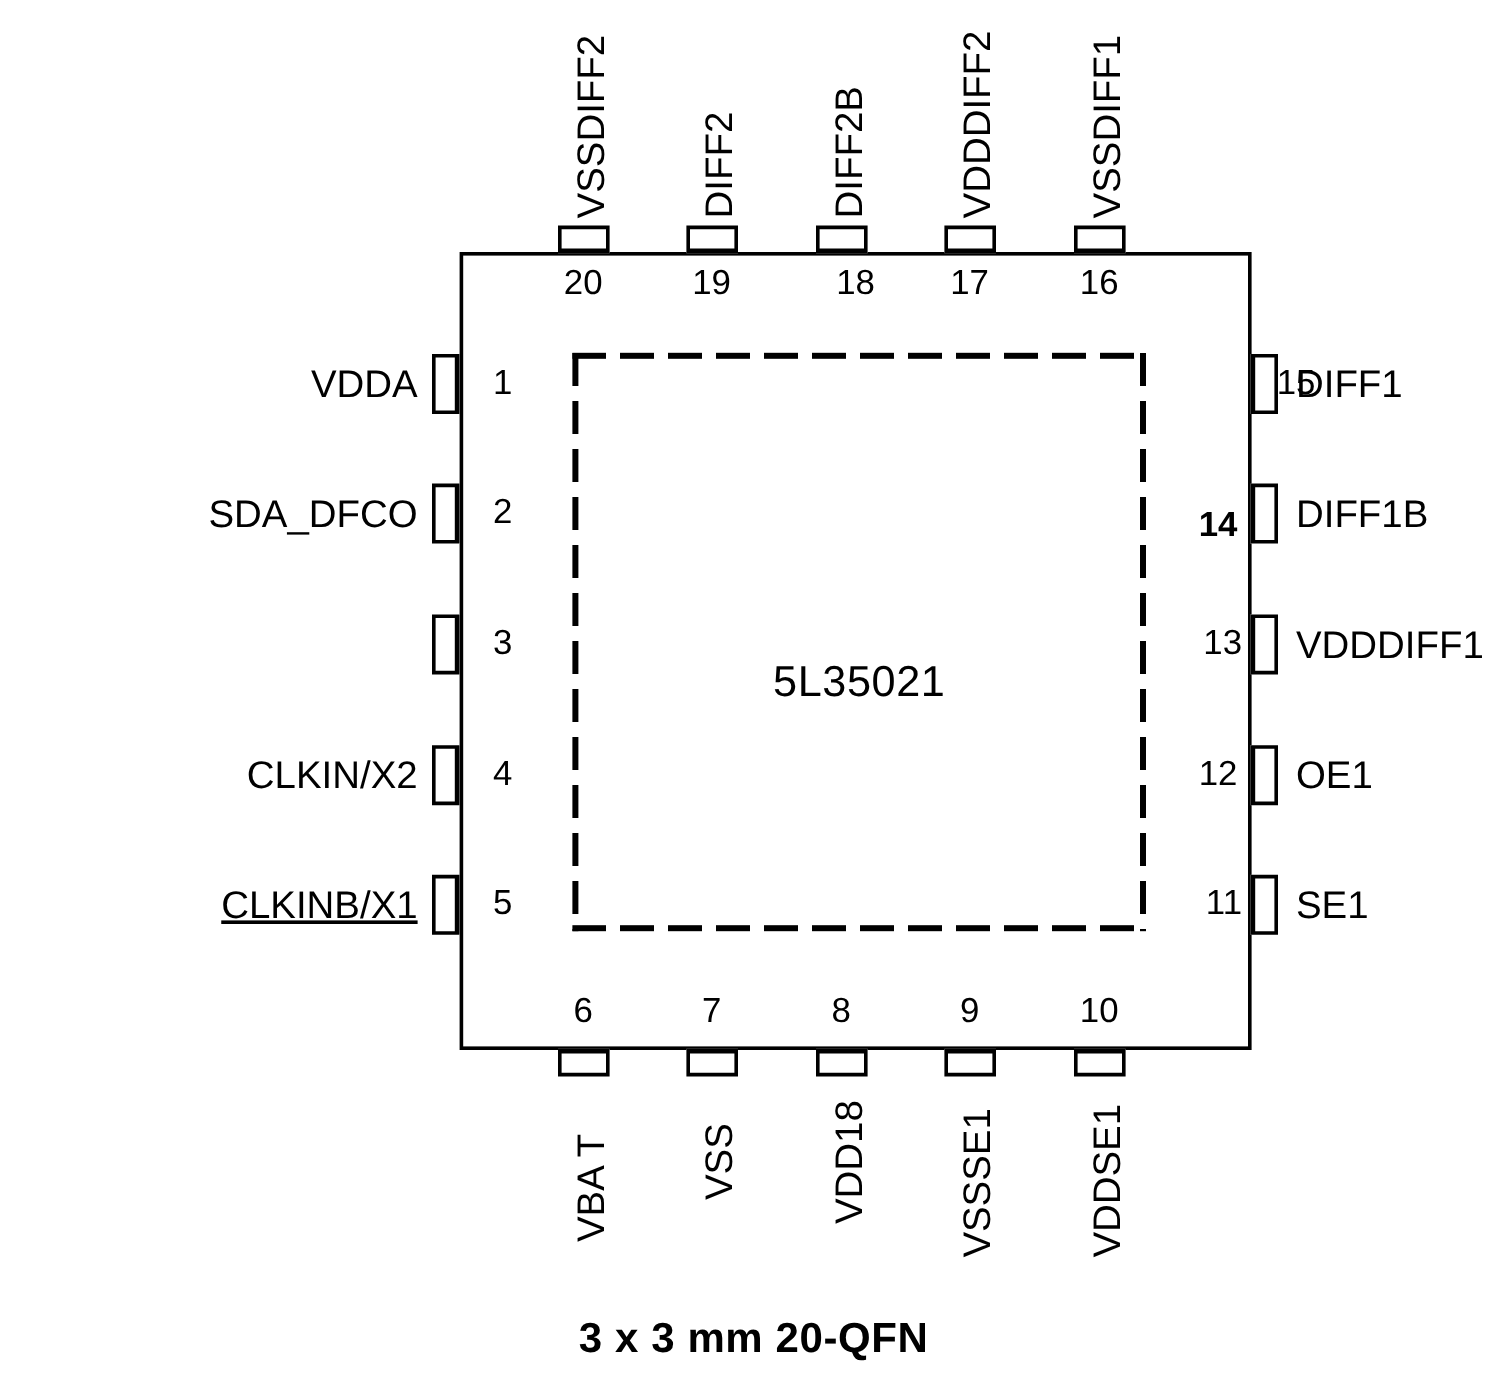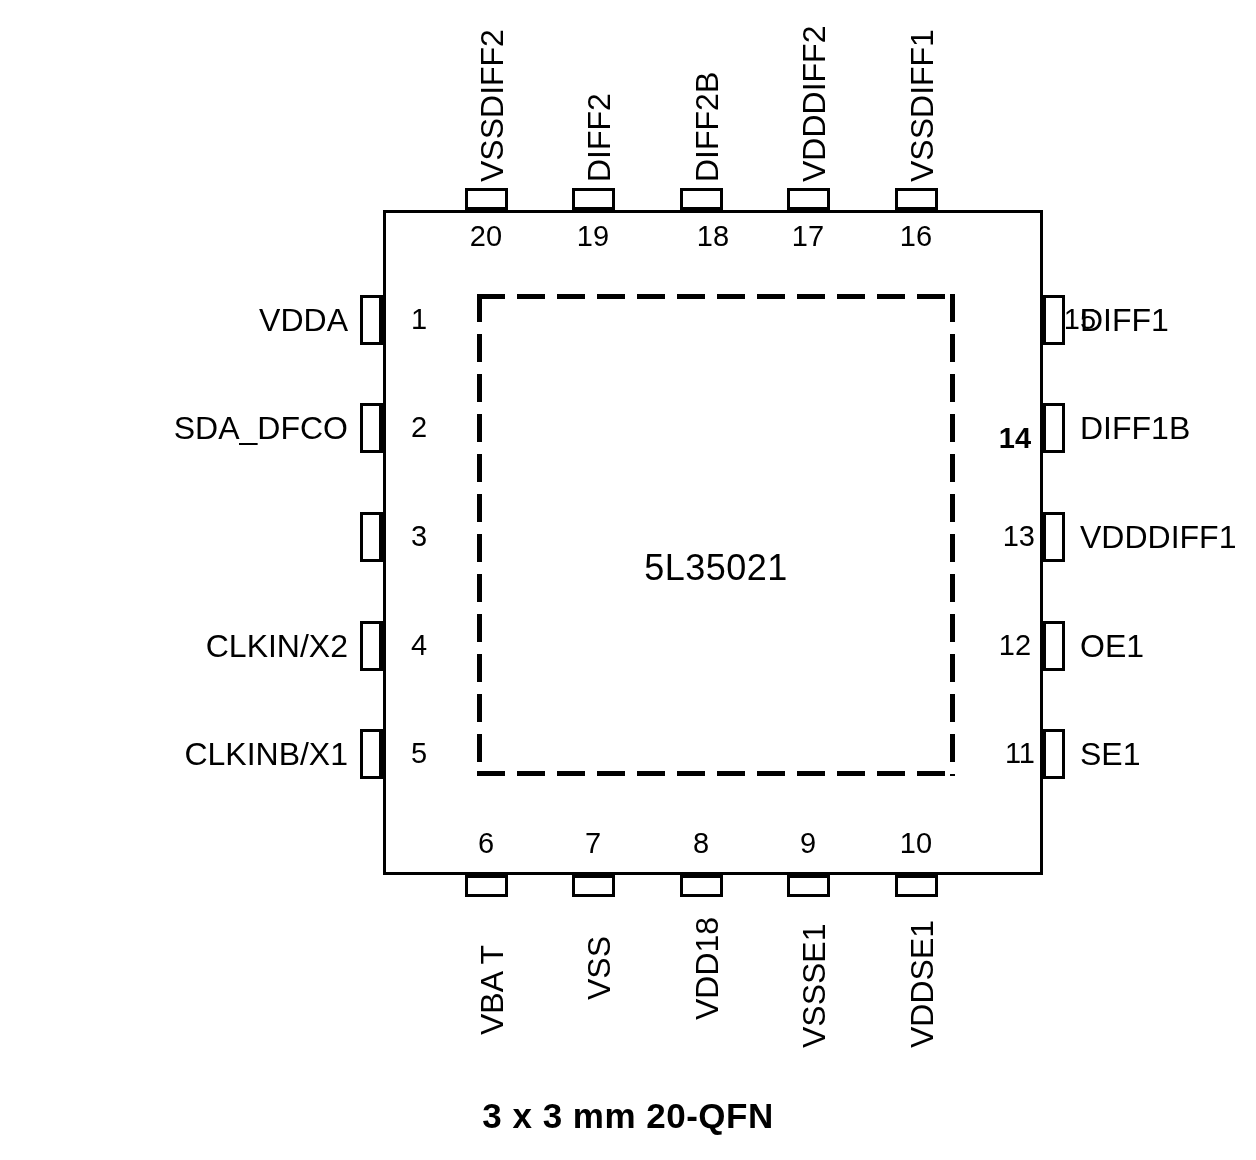--- a/index.html
+++ b/index.html
@@ -180,21 +180,21 @@
 
   <div class="pin left" style="left:360px; top:512px;"></div>
   <div class="pin-num h" style="left:399px; top:522px;">3</div>
 
   <div class="pin left" style="left:360px; top:621px;"></div>
   <div class="pin-num h" style="left:399px; top:631px;">4</div>
   <div class="pin-label left" style="top:629px;">CLKIN/X2</div>
 
   <div class="pin left" style="left:360px; top:729px;"></div>
   <div class="pin-num h" style="left:399px; top:739px;">5</div>
-  <div class="pin-label left" style="top:737px;">CLKINB/X1</div>
+  <div class="pin-label left" style="top:737px;text-decoration:underline;">CLKINB/X1</div>
 
   <div class="pin right" style="left:1042px; top:295px;"></div>
   <div class="pin-num h" style="left:1047px; top:305px;margin-left:13px;">15</div>
   <div class="pin-label right" style="top:303px;">DIFF1</div>
 
   <div class="pin right" style="left:1042px; top:403px;"></div>
   <div class="pin-num h" style="left:995px; top:424px;font-weight:bold;">14</div>
   <div class="pin-label right" style="top:411px;">DIFF1B</div>
 
   <div class="pin right" style="left:1042px; top:512px;"></div>

